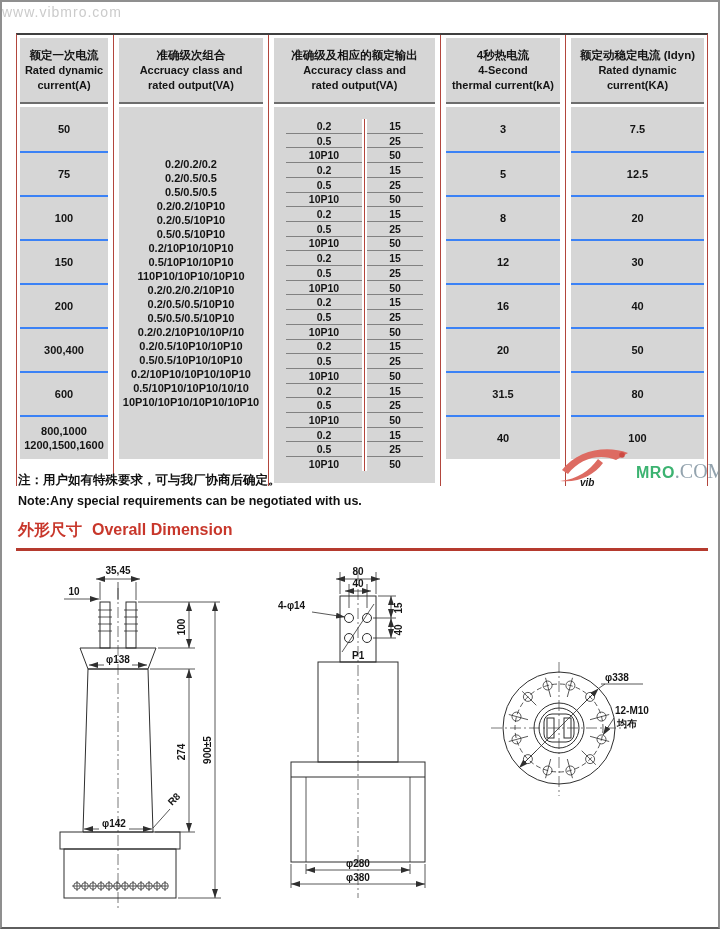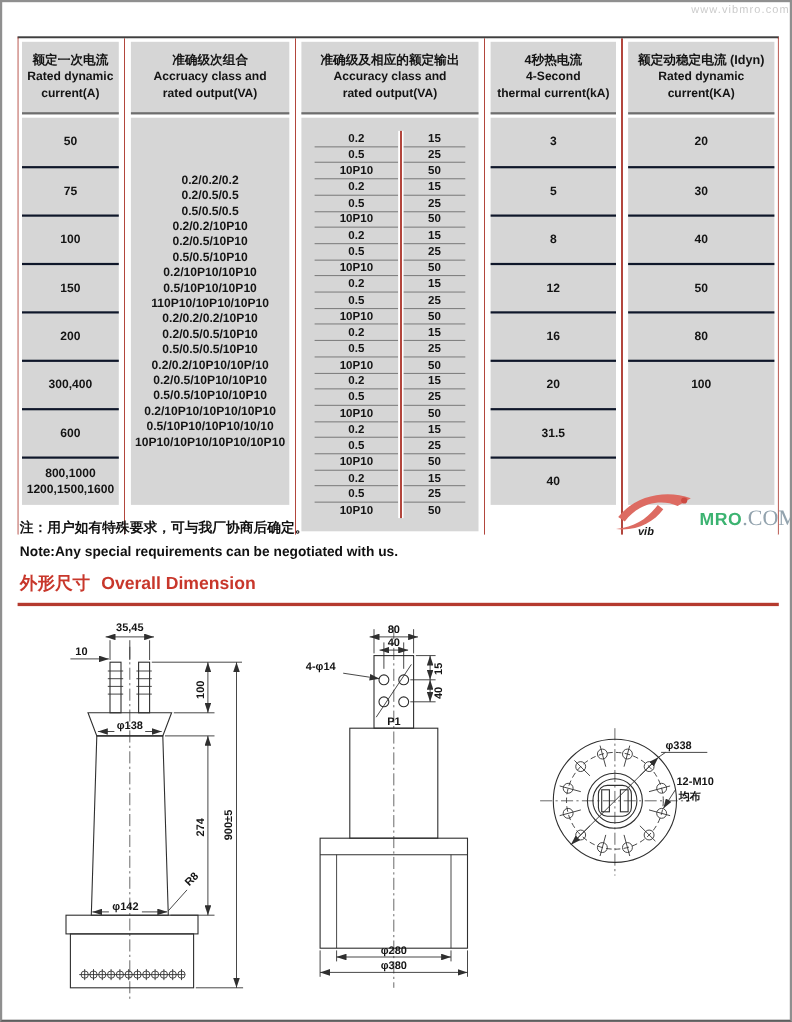--- a/index.html
+++ b/index.html
@@ -2,38 +2,38 @@
 <html><head>
 <meta charset="utf-8">
 <style>
   html,body{margin:0;padding:0;}
   body{
     width:720px;height:929px;box-sizing:border-box;position:relative;
     background:#ffffff;border:2px solid #8f8f8f;border-bottom-color:#5e5e5e;
     font-family:"Liberation Sans","DejaVu Sans",sans-serif;overflow:hidden;
   }
   
-  .watermark{position:absolute;top:2px;left:0;right:0;text-align:right;
-    color:#cbcbcb;font-size:10px;letter-spacing:1px;}
+  .watermark{position:absolute;top:2px;left:0;right:0;text-align:left;
+    color:#cbcbcb;font-size:14px;letter-spacing:1px;}
   
   .tbl{position:absolute;left:14px;top:31px;width:692px;box-sizing:border-box;
     display:flex;background:#fff;border-top:2px solid #3f3f3f;
     border-left:1px solid #b2463d;border-right:1px solid #b2463d;}
   .gut{width:5px;background:linear-gradient(to right,#fff 2px,#b2463d 2px,#b2463d 3px,#fff 3px);}
   .col{display:flex;flex-direction:column;background:#fff;}
   .c1{width:94px}.c2{width:150px}.c3{width:167px}.c4{width:120px}.c5{width:139px}
   .hdr{height:64px;margin:3px 3px 0 3px;background:#d6d6d6;border-bottom:2px solid #6e6e6e;
     display:flex;flex-direction:column;justify-content:center;align-items:center;
     text-align:center;font-weight:bold;font-size:11px;line-height:15px;color:#141414;}
   .hdr .zh{font-size:11.5px;}
   .tbody{height:352px;margin:3px;background:#d6d6d6;display:flex;flex-direction:column;}
   .gcell{height:44px;box-sizing:border-box;display:flex;flex-direction:column;
     justify-content:center;align-items:center;font-weight:bold;font-size:11px;
     line-height:14px;color:#141414;}
-  .gcell + .gcell{border-top:2px solid #0f172a;}
+  .gcell + .gcell{border-top:2px solid #3b82f6;}
   .combo-body{justify-content:center;align-items:center;}
   .combo{font-weight:bold;font-size:11px;line-height:14px;color:#141414;text-align:center;}
   .c3body{flex-direction:row;padding:12px;}
   .stack{display:flex;flex-direction:column;background:#d6d6d6;}
   .stackL{width:76px;}
   .stackR{flex:1;}
   .igut{width:5px;background:linear-gradient(to right,#fff 2px,#b2463d 2px,#b2463d 3px,#fff 3px);}
   .scell{flex:1;box-sizing:border-box;display:flex;justify-content:center;align-items:center;
     font-weight:bold;font-size:10.5px;color:#141414;}
   .scell + .scell{border-top:1px solid #818181;}
@@ -217,20 +217,22 @@
   </div>
   <div class="gut"></div>
 
   <div class="col c5">
     <div class="hdr">
       <div class="zh">额定动稳定电流 (Idyn)</div>
       <div>Rated dynamic</div>
       <div>current(KA)</div>
     </div>
     <div class="tbody">
+        <div class="gcell">7.5</div>
+        <div class="gcell">12.5</div>
         <div class="gcell">20</div>
         <div class="gcell">30</div>
         <div class="gcell">40</div>
         <div class="gcell">50</div>
         <div class="gcell">80</div>
         <div class="gcell">100</div>
       </div>
   </div>
 </div>
 

